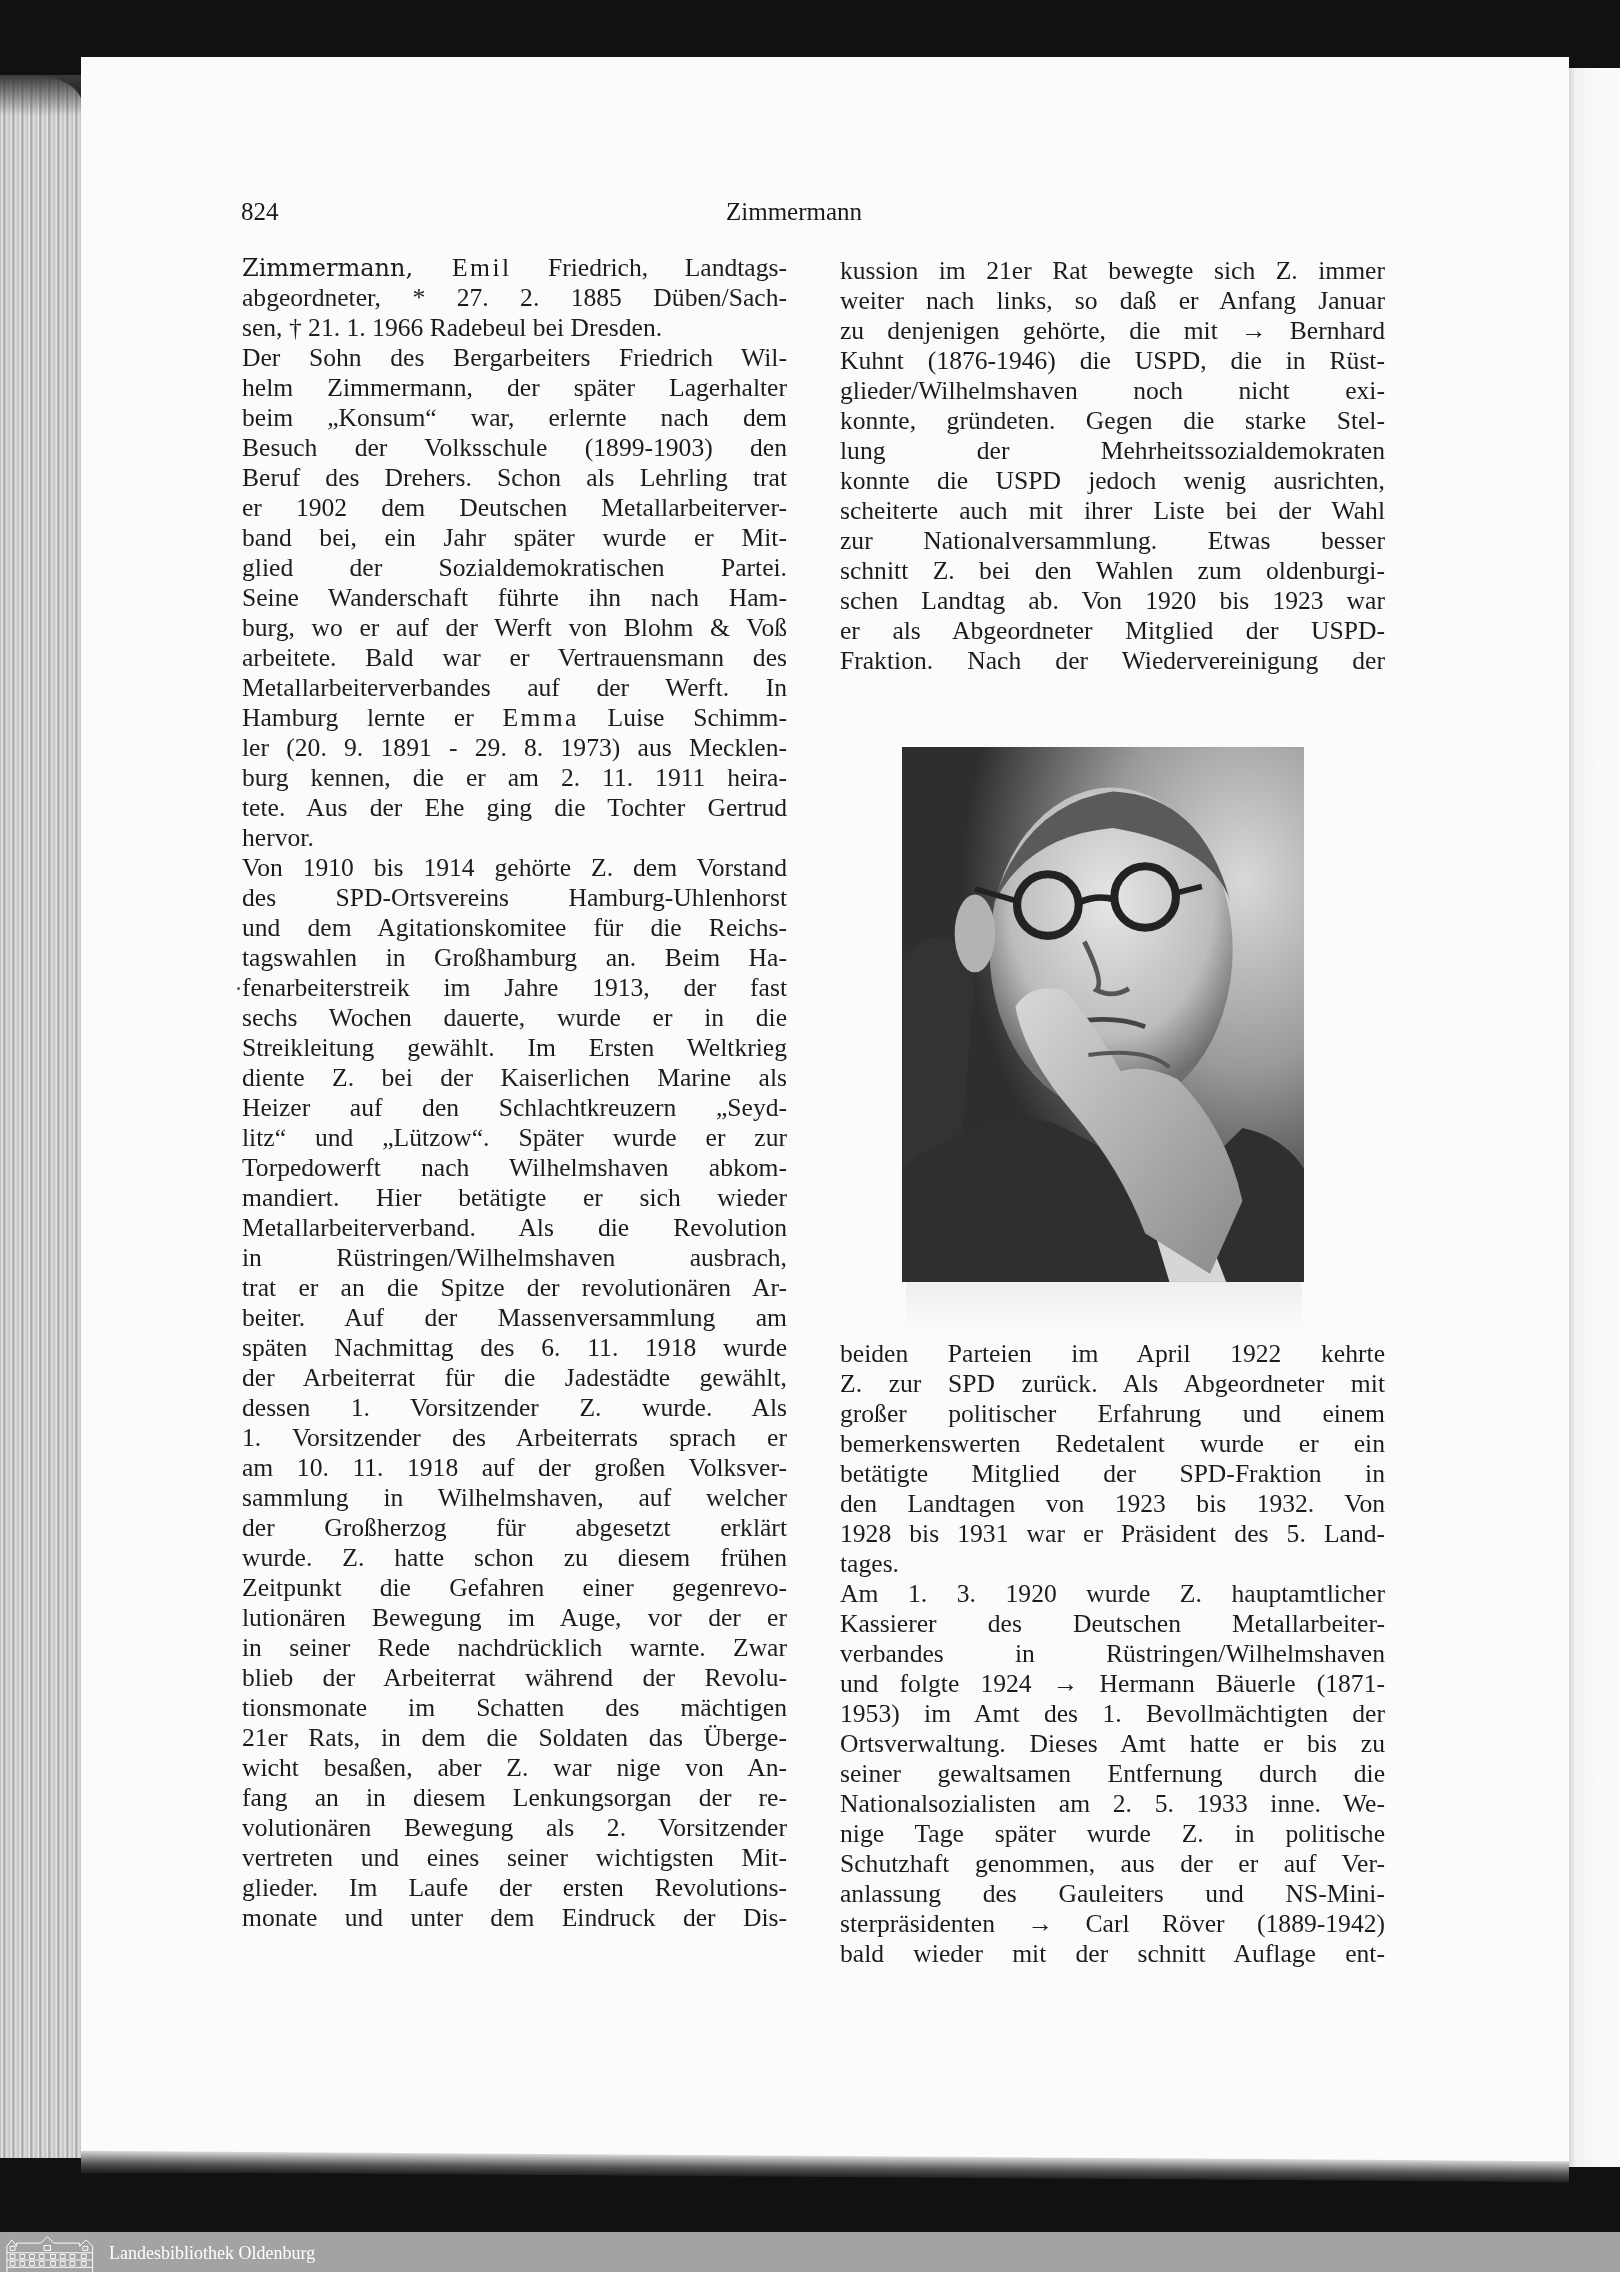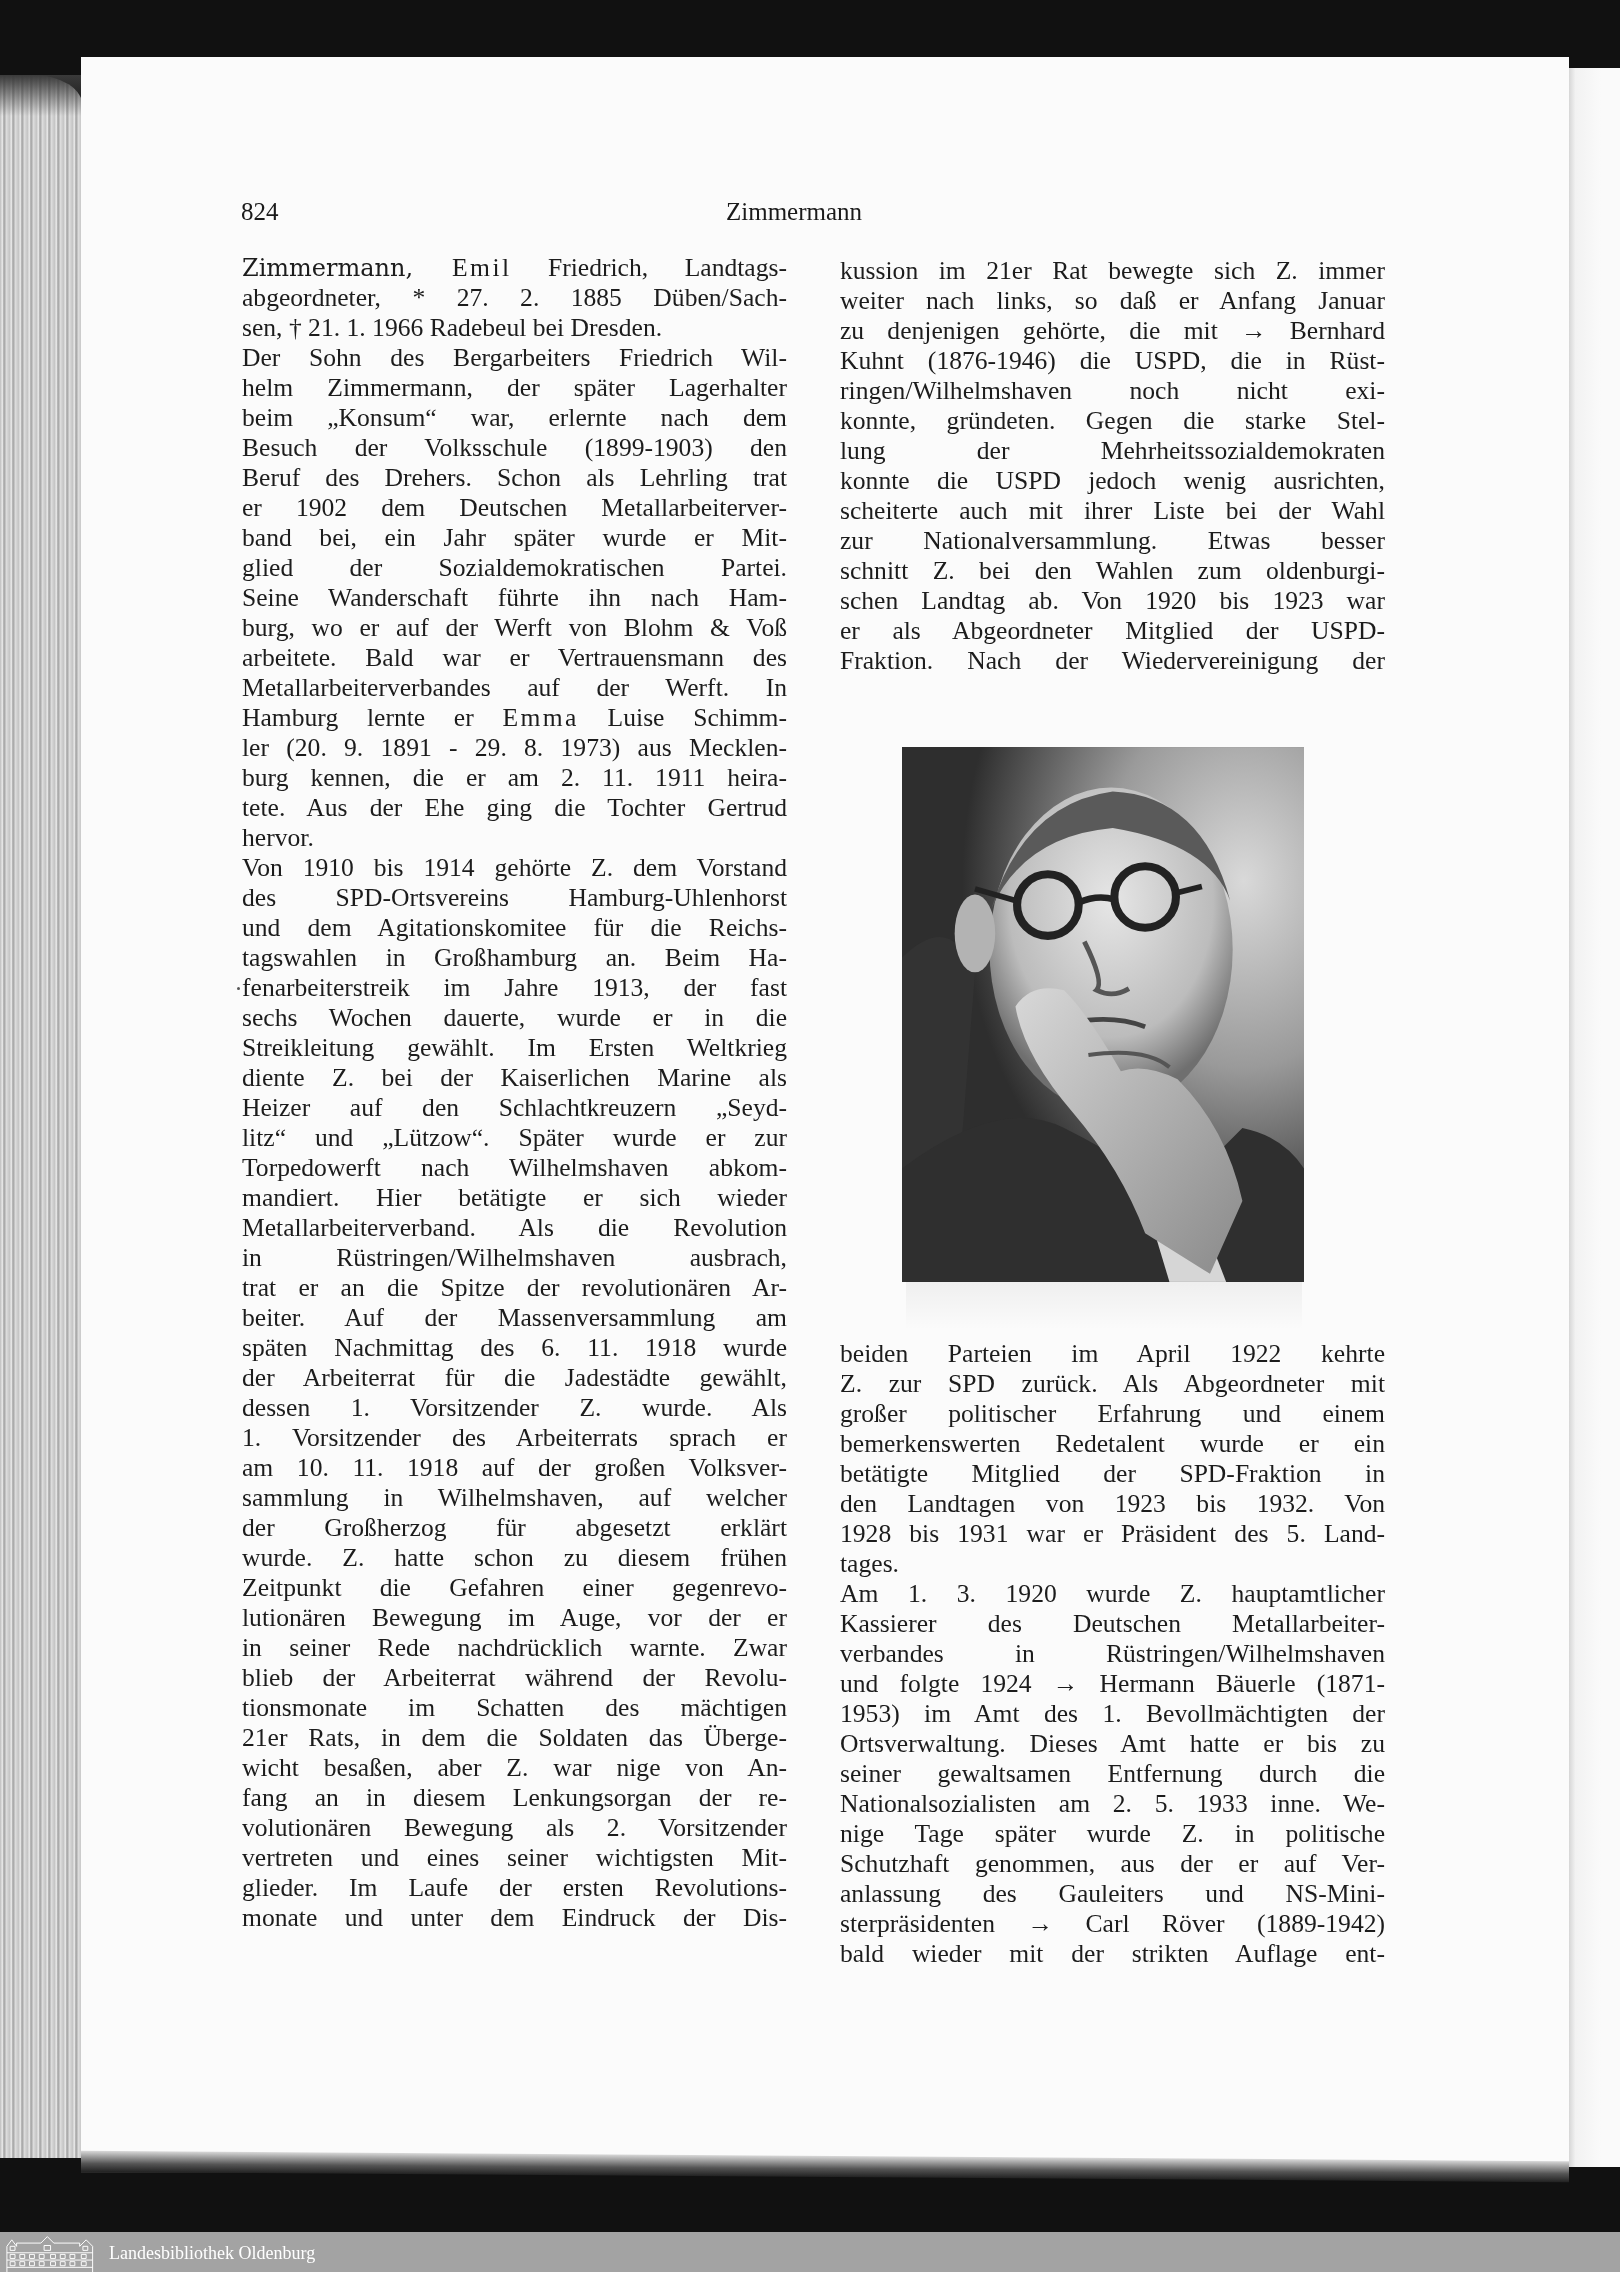--- a/index.html
+++ b/index.html
@@ -148,21 +148,21 @@
     <span class="col-line">volutionären Bewegung als 2. Vorsitzender</span>
     <span class="col-line">vertreten und eines seiner wichtigsten Mit-</span>
     <span class="col-line">glieder. Im Laufe der ersten Revolutions-</span>
     <span class="col-line">monate und unter dem Eindruck der Dis-</span>
   </div>
 <div class="column right-col-top">
     <span class="col-line">kussion im 21er Rat bewegte sich Z. immer</span>
     <span class="col-line">weiter nach links, so daß er Anfang Januar</span>
     <span class="col-line">zu denjenigen gehörte, die mit → Bernhard</span>
     <span class="col-line">Kuhnt (1876-1946) die USPD, die in Rüst-</span>
-    <span class="col-line">ringen/Wilhelmshaven noch nicht exi-</span>
+    <span class="col-line">glieder/Wilhelmshaven noch nicht exi-</span>
     <span class="col-line">konnte, gründeten. Gegen die starke Stel-</span>
     <span class="col-line">lung der Mehrheitssozialdemokraten</span>
     <span class="col-line">konnte die USPD jedoch wenig ausrichten,</span>
     <span class="col-line">scheiterte auch mit ihrer Liste bei der Wahl</span>
     <span class="col-line">zur Nationalversammlung. Etwas besser</span>
     <span class="col-line">schnitt Z. bei den Wahlen zum oldenburgi-</span>
     <span class="col-line">schen Landtag ab. Von 1920 bis 1923 war</span>
     <span class="col-line">er als Abgeordneter Mitglied der USPD-</span>
     <span class="col-line">Fraktion. Nach der Wiedervereinigung der</span>
   </div>
@@ -219,21 +219,21 @@
     <span class="col-line">verbandes in Rüstringen/Wilhelmshaven</span>
     <span class="col-line">und folgte 1924 → Hermann Bäuerle (1871-</span>
     <span class="col-line">1953) im Amt des 1. Bevollmächtigten der</span>
     <span class="col-line">Ortsverwaltung. Dieses Amt hatte er bis zu</span>
     <span class="col-line">seiner gewaltsamen Entfernung durch die</span>
     <span class="col-line">Nationalsozialisten am 2. 5. 1933 inne. We-</span>
     <span class="col-line">nige Tage später wurde Z. in politische</span>
     <span class="col-line">Schutzhaft genommen, aus der er auf Ver-</span>
     <span class="col-line">anlassung des Gauleiters und NS-Mini-</span>
     <span class="col-line">sterpräsidenten → Carl Röver (1889-1942)</span>
-    <span class="col-line">bald wieder mit der strikten Auflage ent-</span>
+    <span class="col-line">bald wieder mit der schnitt Auflage ent-</span>
   </div>
 
 <div class="footer-bar"></div>
 <svg class="footer-logo" viewBox="0 0 118 47">
   <g fill="none" stroke="#ffffff" stroke-width="1.2">
     <path d="M2 47 L2 14 L8 6 L14 14 L14 10 L44 10 L52 2 L60 10 L92 10 L92 14 L100 6 L108 14 L108 47"></path>
     <line x1="2" y1="22" x2="108" y2="22"></line>
     <line x1="2" y1="31" x2="108" y2="31"></line>
     <line x1="2" y1="40" x2="108" y2="40"></line>
     <path d="M6 24 h6 v5 h-6z M18 24 h6 v5 h-6z M30 24 h6 v5 h-6z M42 24 h6 v5 h-6z M56 24 h6 v5 h-6z M68 24 h6 v5 h-6z M80 24 h6 v5 h-6z M94 24 h6 v5 h-6z"></path>

